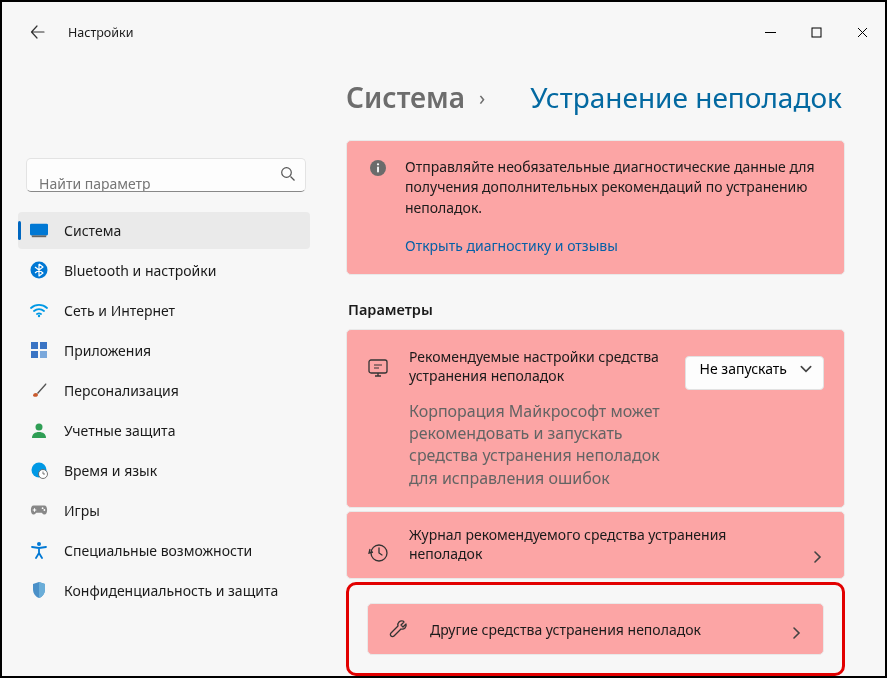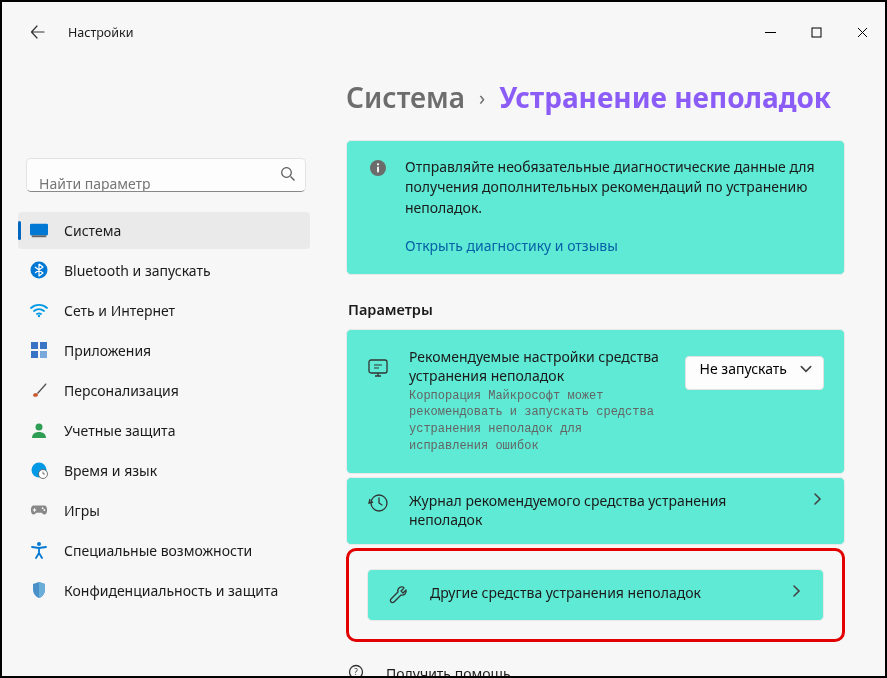--- a/index.html
+++ b/index.html
@@ -26,37 +26,37 @@
   .nav { display: flex; flex-direction: column; gap: 3px; margin-left: 4px; }
   .nav-item { display: flex; align-items: center; height: 37px; padding: 0 12px; border-radius: 4px; cursor: pointer; font-size: 14px; color: #1b1b1b; position: relative; }
   .nav-item.active { background: #eaeaea; }
   .nav-item.active::before { content: ""; position: absolute; left: 0; top: 9px; bottom: 9px; width: 3px; background: #0067c0; border-radius: 2px; }
   .nav-icon { width: 18px; height: 18px; margin-right: 16px; display: flex; align-items: center; justify-content: center; }
 
   
   .crumb { display: flex; align-items: center; gap: 14px; margin-top: 28px; margin-bottom: 24px; }
   .crumb-parent { font-size: 28px; font-weight: 600; color: #6d6d6d; cursor: pointer; }
   .crumb-sep { font-size: 20px; color: #6d6d6d; }
-  .crumb-curr { font-size: 28px; font-weight: 700; color: #8b5cf6; }
-
-  
-  .card { background: #5eead4; border: 1px solid #e9e9e9; border-radius: 5px; }
+  .crumb-curr { font-size: 28px; font-weight: 400; color: #0369a1; margin-left: 31px; }
+
+  
+  .card { background: #fca5a5; border: 1px solid #e9e9e9; border-radius: 5px; }
   .info-card { padding: 16px 22px 18px 22px; }
   .info-row { display: flex; align-items: flex-start; gap: 18px; }
   .info-icon { width: 18px; height: 18px; flex-shrink: 0; margin-top: 2px; }
   .info-text { font-size: 14px; color: #1b1b1b; line-height: 1.45; }
   .info-link { font-size: 14px; color: #0560a7; cursor: pointer; margin-left: 36px; margin-top: 18px; display: inline-block; }
 
   .section-title { font-size: 14.5px; font-weight: 600; color: #1b1b1b; margin: 24px 0 10px 2px; }
 
-  .option-card { display: flex; align-items: flex-start; padding: 14px 20px; gap: 20px; margin-bottom: 3px; }
+  .option-card { display: flex; align-items: flex-end; padding: 14px 20px; gap: 20px; margin-bottom: 3px; }
   .option-icon { width: 22px; height: 22px; flex-shrink: 0; display: flex; align-items: center; justify-content: center; }
   .option-text { flex: 1; }
   .option-title { font-size: 14px; color: #1b1b1b; line-height: 1.35; }
-  .option-desc { font-size: 12px; color: #646464; line-height: 1.4; margin-top: 2px; font-family: Liberation Mono, monospace; }
+  .option-desc { font-size: 16px; color: #646464; line-height: 1.4; margin-top: 14px; }
 
   .dropdown { height: 34px; padding: 0 10px 8px 14px; border: 1px solid #e2e2e2; border-radius: 4px; background: #fdfdfd; display: flex; align-items: center; gap: 12px; font-size: 14px; cursor: pointer; min-width: 136px; justify-content: space-between; }
 
   .highlight-card { border: 3.5px solid #e20000; border-radius: 10px; padding: 2px; margin-top: 1px; }
   .highlight-card .option-card { border: 1px solid #e9e9e9; border-radius: 5px; margin: 16px; }
 
   .chevron { width: 14px; height: 14px; flex-shrink: 0; }
 
   .help-links { margin-top: 22px; margin-left: 2px; display: flex; flex-direction: column; gap: 16px; }
   .help-link { display: flex; align-items: center; gap: 18px; font-size: 14px; color: #1b1b1b; cursor: pointer; }
@@ -112,21 +112,21 @@
         </span>
         <span>Система</span>
       </div>
       <div class="nav-item">
         <span class="nav-icon">
           <svg width="18" height="18" viewBox="0 0 18 18">
               <circle cx="9" cy="9" r="8.5" fill="#0078d4"></circle>
               <path d="M9 3v12l4-3-8-6m0 6l8-6-4-3" stroke="#fff" stroke-width="1.2" fill="none" stroke-linejoin="round"></path>
             </svg>
         </span>
-        <span>Bluetooth и запускать</span>
+        <span>Bluetooth и настройки</span>
       </div>
       <div class="nav-item">
         <span class="nav-icon">
           <svg width="18" height="18" viewBox="0 0 18 18">
               <path d="M1 7a12 12 0 0116 0M4 10a8 8 0 0110 0M7 13a4 4 0 014 0" stroke="#0099e5" stroke-width="1.8" fill="none" stroke-linecap="round"></path>
               <circle cx="9" cy="15" r="1.2" fill="#0099e5"></circle>
             </svg>
         </span>
         <span>Сеть и Интернет</span>
       </div>

